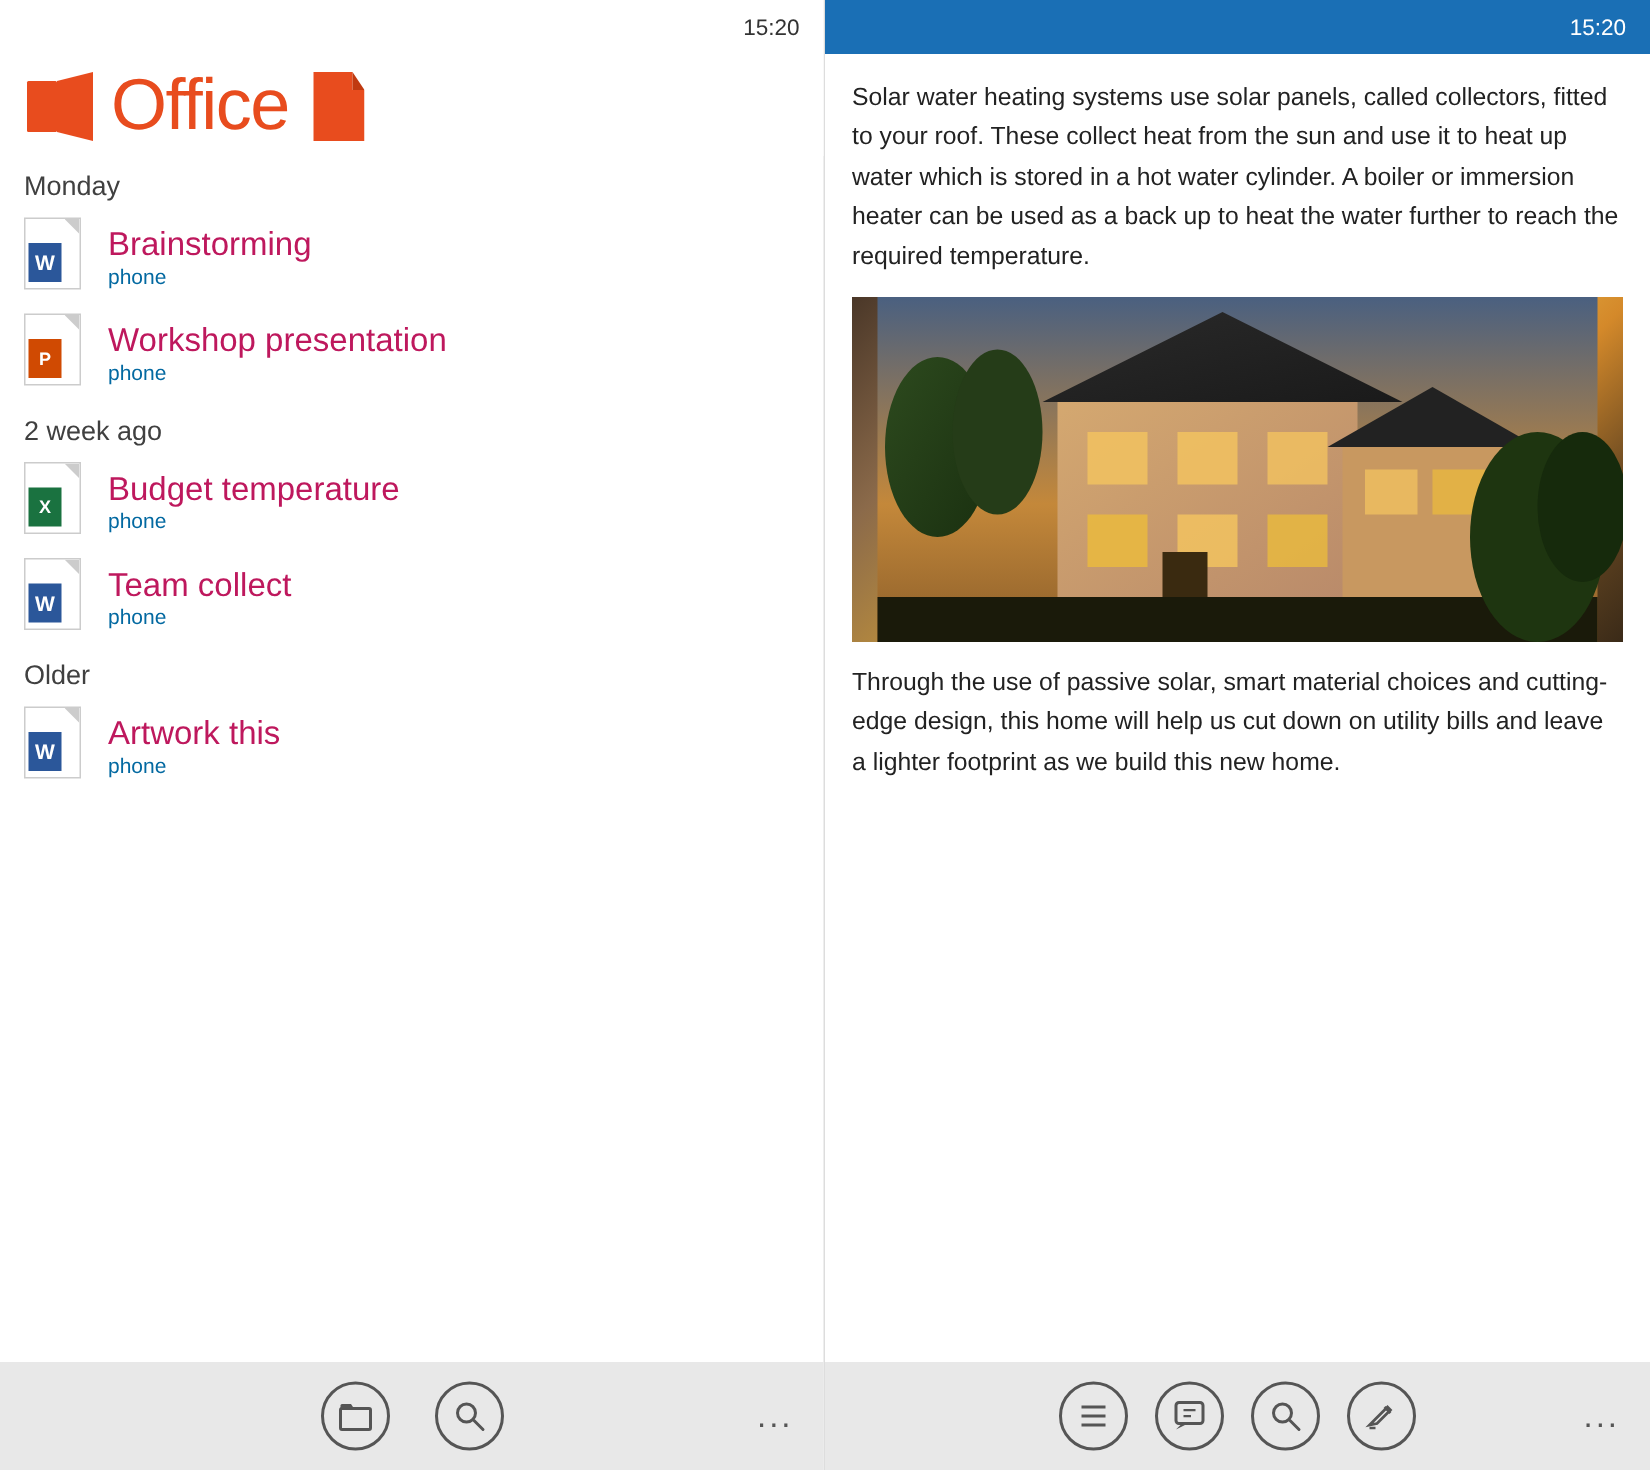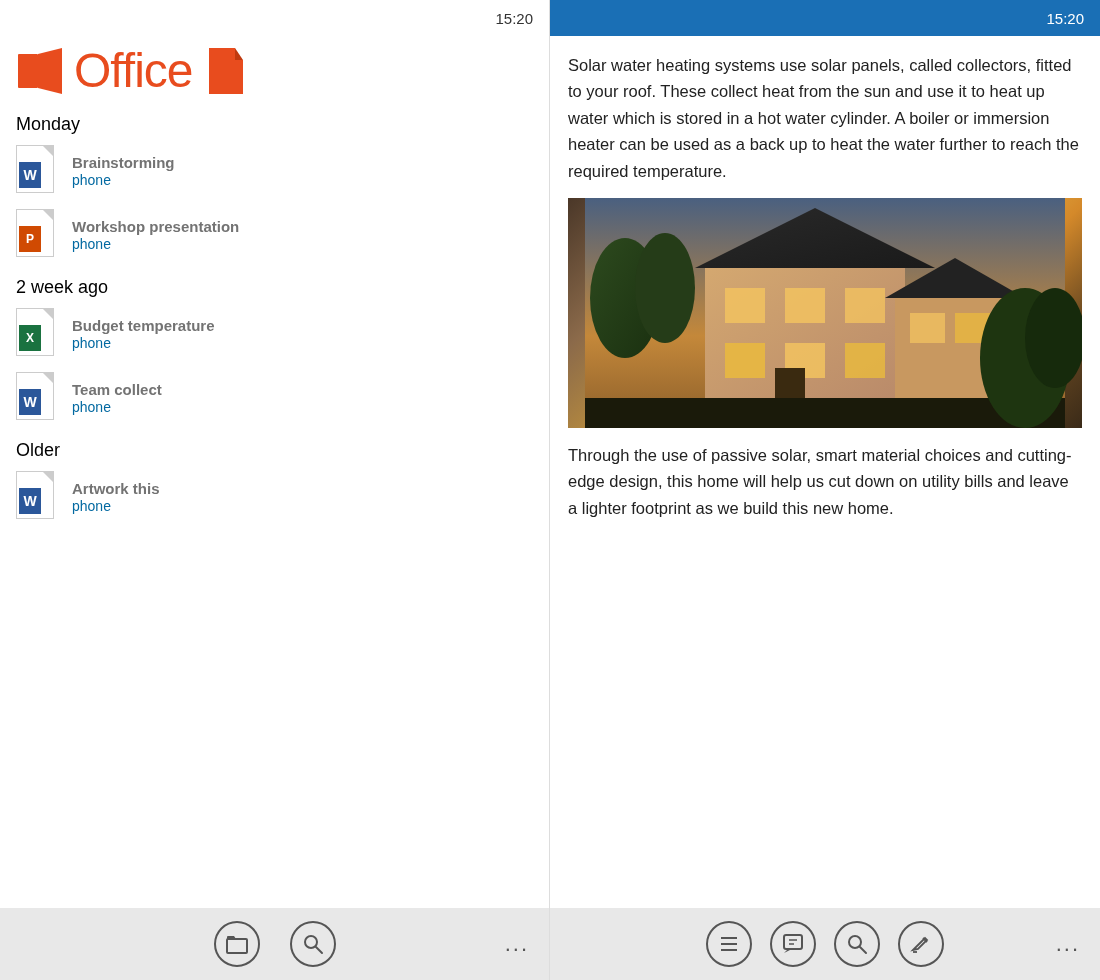--- a/index.html
+++ b/index.html
@@ -70,21 +70,21 @@
     }
 
     .file-list {
       flex: 1;
       overflow: hidden;
       padding: 0 8px;
     }
 
     .section-header {
       font-size: 18px;
-      color: #000000;
+      color: #404040;
       padding: 10px 8px 4px 8px;
       font-weight: 400;
     }
 
     .file-item {
       display: flex;
       align-items: center;
       padding: 6px 8px;
       cursor: pointer;
     }
@@ -96,23 +96,23 @@
       flex-shrink: 0;
       position: relative;
     }
 
     .file-info {
       display: flex;
       flex-direction: column;
     }
 
     .file-name {
-      font-size: 15px;
-      color: #737373;
-      font-weight: 700;
+      font-size: 22px;
+      color: #be185d;
+      font-weight: 400;
       line-height: 1.2;
     }
 
     .file-source {
       font-size: 14px;
       color: #0369a1;
       font-weight: 400;
     }
 
     

